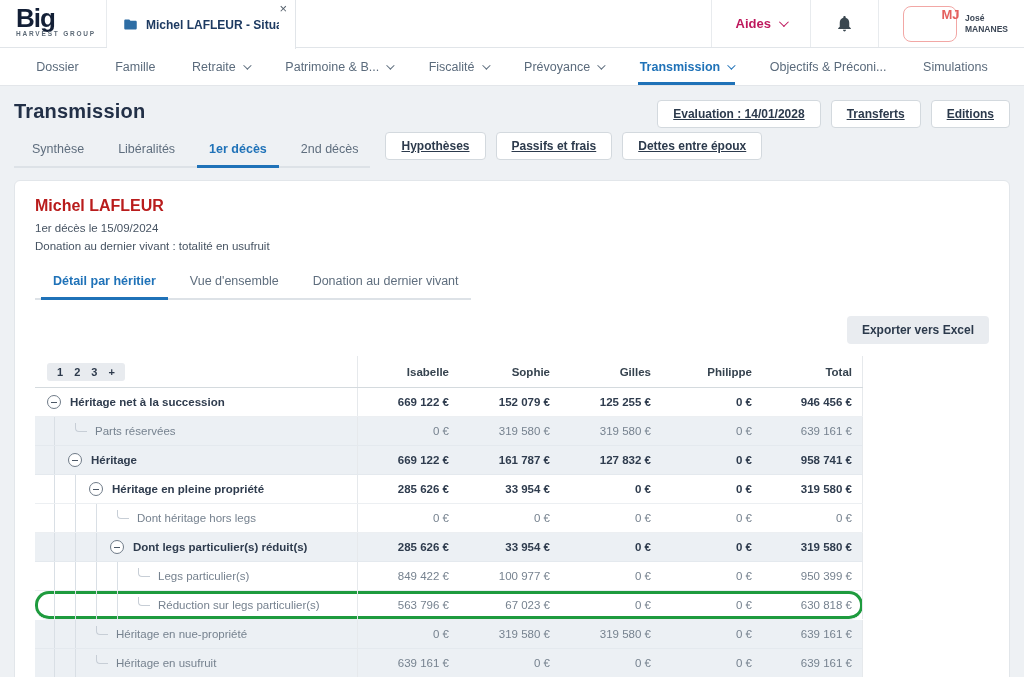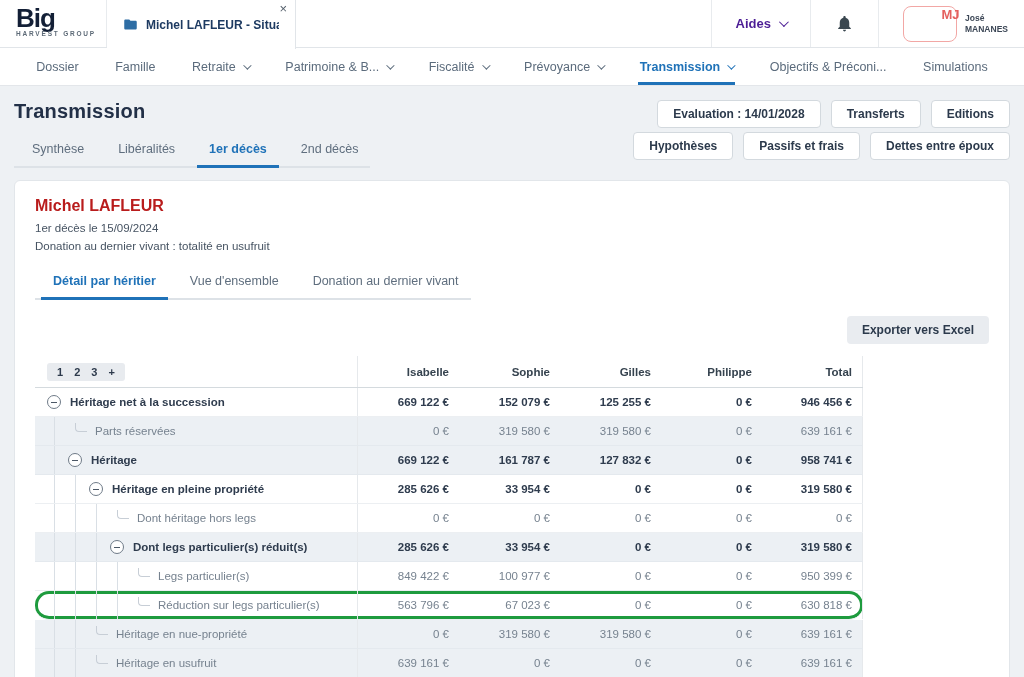--- a/index.html
+++ b/index.html
@@ -9,38 +9,38 @@
   
   .topbar { height:48px; background:#fff; border-bottom:1px solid #e1e5e9; display:flex; align-items:stretch; position:relative; z-index:5; }
   .logo-box { width:107px; border-right:1px solid #e8ebee; padding:6px 0 0 16px; }
   .logo-line1 { font-size:26px; font-weight:800; color:#131f36; line-height:24px; letter-spacing:-1px; }
   .logo-line2 { font-size:6.5px; letter-spacing:1.8px; color:#5d6a77; font-weight:700; }
   .dossier-tab { width:189px; position:relative; display:flex; align-items:center; gap:8px; padding:0 16px; border-right:1px solid #e1e5e9; background:#fff; height:49px; }
   .dossier-label { font-size:12px; font-weight:700; color:#1d3a61; white-space:nowrap; overflow:hidden; }
   .tab-close { position:absolute; top:2px; right:8px; font-size:13px; color:#55606c; cursor:pointer; line-height:14px; }
   .topbar-right { margin-left:auto; display:flex; align-items:stretch; }
   .tb-sect { display:flex; align-items:center; padding:0 24px; border-left:1px solid #e8ebee; }
-  .aides { font-size:13px; font-weight:600; color:#4c1d95; display:flex; align-items:center; gap:8px; }
+  .aides { font-size:13px; font-weight:600; color:#be185d; display:flex; align-items:center; gap:8px; }
   .chev { width:7px; height:7px; border-right:1.7px solid currentColor; border-bottom:1.7px solid currentColor; display:inline-block; transform:rotate(45deg) translateY(-2px); }
   .avatar { width:54px; height:36px; border:1px solid #f2a7a5; border-radius:8px; display:flex; align-items:flex-start; justify-content:center; font-weight:700; font-size:13px; color:#e4605e; background:#fff;padding-left:41px; }
   .user-name { font-size:8.5px; color:#3c4756; line-height:1.25; margin-left:8px; font-weight:600; }
 
   
   .navbar { height:38px; background:#fff; border-bottom:1px solid #e3e6ea; display:flex; align-items:center; justify-content:space-around; padding:0 18px; position:relative; z-index:4; }
   .nav-item { font-size:12.5px; color:#5b6b7c; display:flex; align-items:center; gap:7px; height:100%; padding:0 2px; cursor:pointer; border-bottom:3px solid transparent; padding-top:3px; }
   .nav-item .chev { width:6px; height:6px; border-width:1.5px; }
   .nav-item.active { color:#1f72b8; font-weight:700; border-bottom-color:#1f72b8; }
 
   
   .main { padding:0 14px; }
   .page-head { display:flex; align-items:flex-start; justify-content:space-between; margin-top:14px; }
   .page-title { font-size:20px; font-weight:800; color:#223047; letter-spacing:.2px; }
   .btn-row { display:flex; gap:10px; }
-  .btn { background:#fff; border:1px solid #d3d9de; border-radius:4px; padding:6px 15px; font-size:12px; font-weight:700; color:#2c3a4c; cursor:pointer; font-family:inherit; white-space:nowrap; }
-  .tabs-row { display:flex; justify-content:space-between; align-items:flex-end; margin-top:4px; }
+  .btn { background:#fff; border:1px solid #d3d9de; border-radius:4px; padding:6px 15px; font-size:12px; font-weight:700; color:#2c3a4c; cursor:pointer; font-family:inherit; white-space:nowrap;text-decoration:underline; }
+  .tabs-row { display:flex; align-items:flex-end; margin-top:4px; }
   .tabs { display:inline-flex; gap:10px; border-bottom:2px solid #dde2e7; padding-left:6px; }
   .tab { font-size:12.5px; color:#5f6e7e; padding:8px 12px 9px; border-bottom:3px solid transparent; margin-bottom:-2px; cursor:pointer; white-space:nowrap; }
   .tab.active { color:#1f72b8; font-weight:700; border-bottom-color:#1f72b8; }
 
   
   .card { margin-top:12px; background:#fff; border:1px solid #e2e6ea; border-radius:6px; padding:16px 20px 0; height:520px; }
   .person-name { font-size:16px; font-weight:800; color:#b91c1c; }
   .person-sub { font-size:11.5px; color:#465362; margin-top:5px; line-height:1.45; }
   .card-tabs { margin-top:12px; }
   .export-row { display:flex; justify-content:flex-end; margin-top:16px; }

